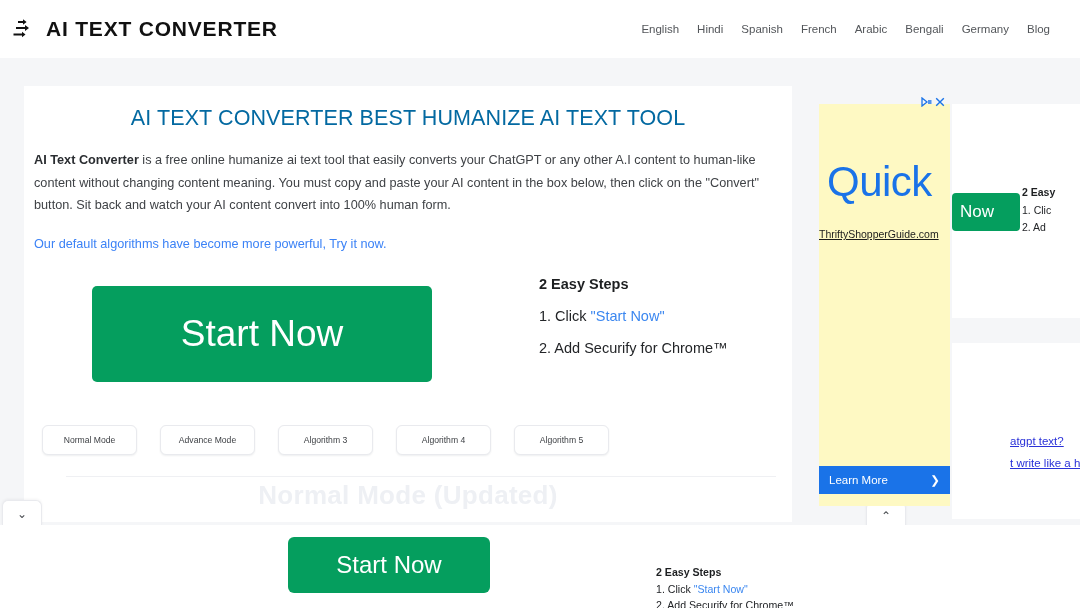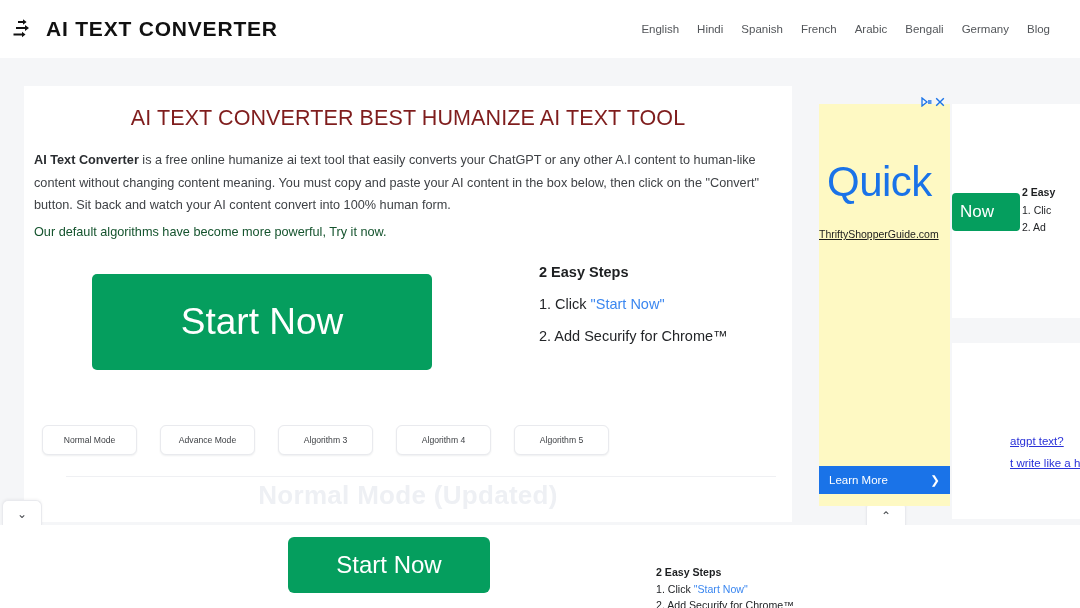--- a/index.html
+++ b/index.html
@@ -69,35 +69,35 @@
     width: 768px;
     height: 436px;
     background: #ffffff;
     overflow: hidden;
   }
   .page-title {
     margin: 20px 0 0 0;
     text-align: center;
     font-size: 21.5px;
     font-weight: normal;
-    color: #7f1d1d;
+    color: #0369a1;
     letter-spacing: 0.1px;
   }
   .intro {
     margin: 18px 10px 0 10px;
     font-size: 12.7px;
     line-height: 1.78;
     color: #3f4246;
   }
   .intro strong { font-weight: bold; color: #2a2d31; }
   .intro-2 {
-    margin: 5px 10px 0 10px;
+    margin: 17px 10px 0 10px;
     font-size: 12.7px;
     line-height: 1.6;
-    color: #14532d;
+    color: #3b82f6;
   }
 
   .cta-row {
     position: relative;
     margin-top: 22px;
     height: 120px;
   }
   .start-btn {
     position: absolute;
     left: 68px;

